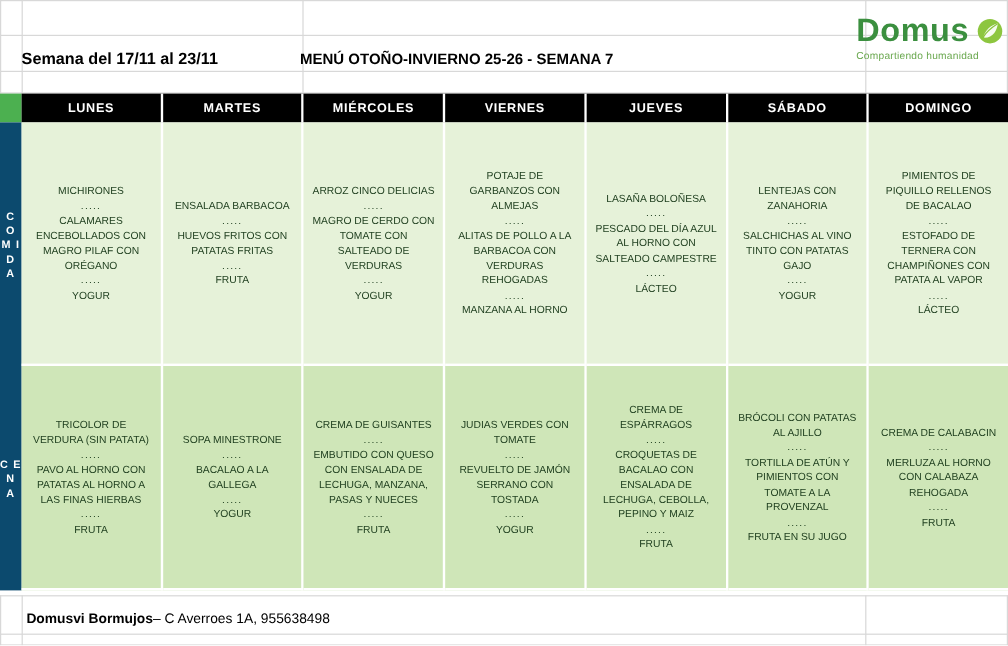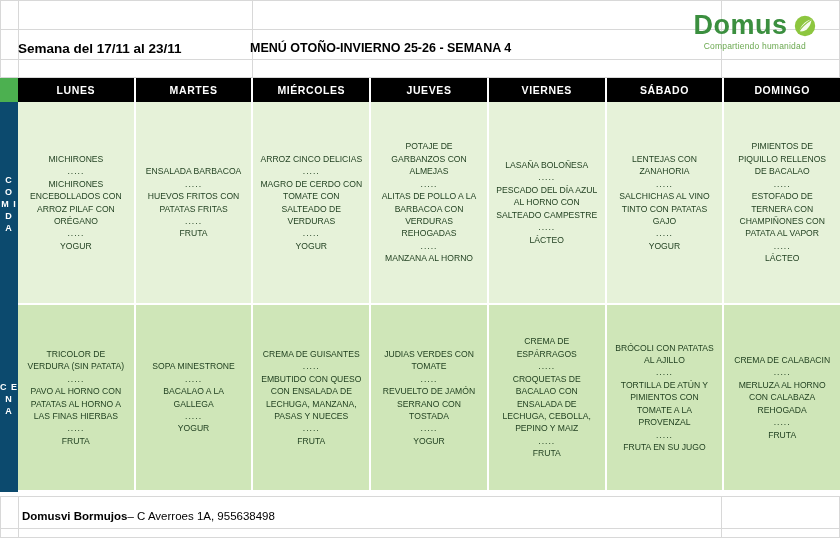--- a/index.html
+++ b/index.html
@@ -17,22 +17,22 @@
 
   
   .header {
     position: absolute;
     left: 0; top: 0;
     width: 840px; height: 78px;
     background: #ffffff;
   }
   .logo {
     position: absolute;
-    right: 24px; top: 12px;
-    text-align: center;
+    right: 4px; top: 12px;
+    text-align: left;
     line-height: 1;
   }
   .logo-word {
     font-size: 27px;
     font-weight: bold;
     color: #3b8f3f;
     letter-spacing: 0.5px;
     display: inline-block;
   }
   .logo-mark {
@@ -47,21 +47,21 @@
     color: #6aa84f;
     margin-top: 3px;
     letter-spacing: 0.2px;
   }
 
   .title-row {
     position: absolute;
     left: 18px; top: 41px;
     width: 700px;
     display: flex;
-    align-items: flex-start;
+    align-items: flex-end;
   }
   .title-week {
     font-size: 13.5px;
     font-weight: bold;
     color: #000;
     width: 232px;
     flex: none;
   }
   .title-menu {
     font-size: 12.5px;
@@ -206,44 +206,44 @@
             <path d="M5.5 15.5 C8 7.5 14.5 5 17.5 4.5 C17 10 13.5 16.5 6.5 16.5 Z" fill="#ffffff" opacity="0.92"></path>
             <path d="M5.2 16.2 C8 11.5 13 7.5 17.3 4.8" stroke="#8dc63f" stroke-width="1.1" fill="none"></path>
           </svg>
         </span>
       </div>
       <div class="logo-tag">Compartiendo humanidad</div>
     </div>
 
     <div class="title-row">
       <div class="title-week">Semana del 17/11 al 23/11</div>
-      <div class="title-menu">MENÚ OTOÑO-INVIERNO  25-26  - SEMANA 4</div>
+      <div class="title-menu">MENÚ OTOÑO-INVIERNO  25-26  - SEMANA 7</div>
     </div>
   </div>
 
   <div class="table">
     <div class="row-head">
       <div class="gutter green"></div>
       <div class="cell-head">LUNES</div>
       <div class="cell-head">MARTES</div>
       <div class="cell-head">MIÉRCOLES</div>
+      <div class="cell-head">VIERNES</div>
       <div class="cell-head">JUEVES</div>
-      <div class="cell-head">VIERNES</div>
       <div class="cell-head">SÁBADO</div>
       <div class="cell-head">DOMINGO</div>
     </div>
 
     <div class="row-body row-comida">
       <div class="side">
         <span>C O M I D A</span>
       </div>
       <div class="cell">
           <span class="ln">MICHIRONES</span>
           <span class="ln dots">.....</span>
-          <span class="ln">MICHIRONES ENCEBOLLADOS CON ARROZ PILAF CON ORÉGANO</span>
+          <span class="ln">CALAMARES ENCEBOLLADOS CON MAGRO PILAF CON ORÉGANO</span>
           <span class="ln dots">.....</span>
           <span class="ln">YOGUR</span>
         </div>
       <div class="cell">
           <span class="ln">ENSALADA BARBACOA</span>
           <span class="ln dots">.....</span>
           <span class="ln">HUEVOS FRITOS CON PATATAS FRITAS</span>
           <span class="ln dots">.....</span>
           <span class="ln">FRUTA</span>
         </div>

